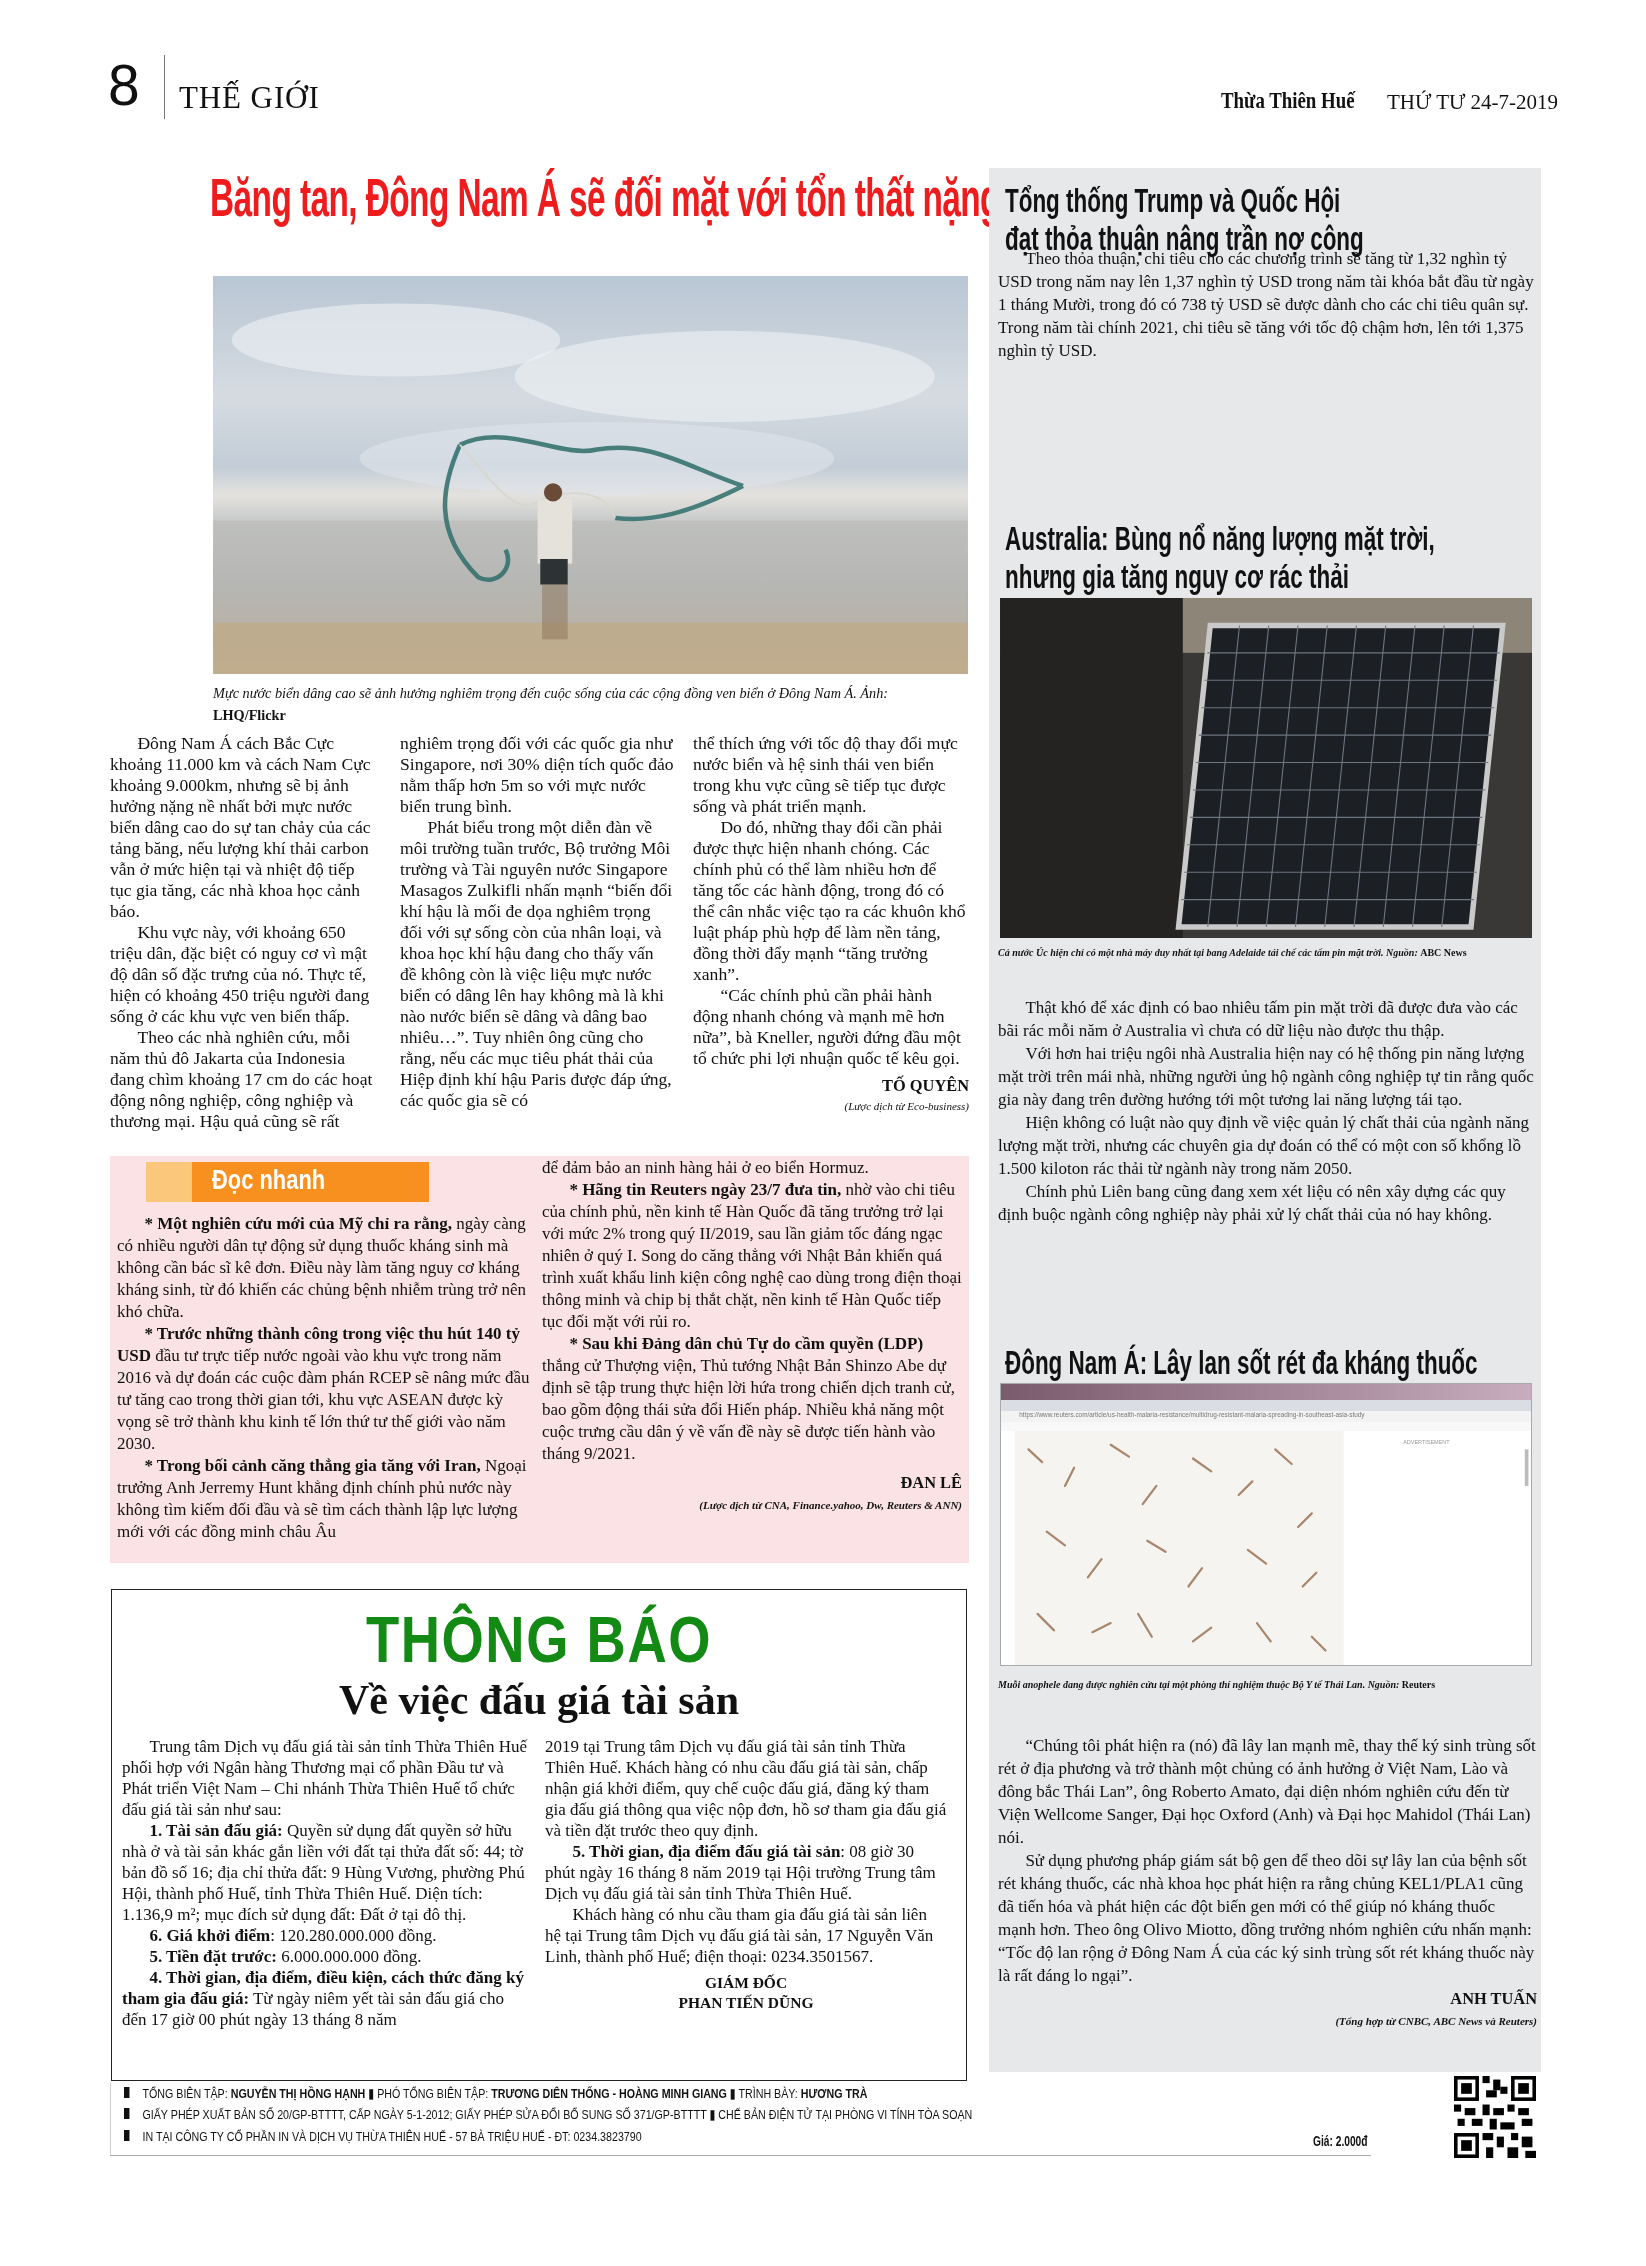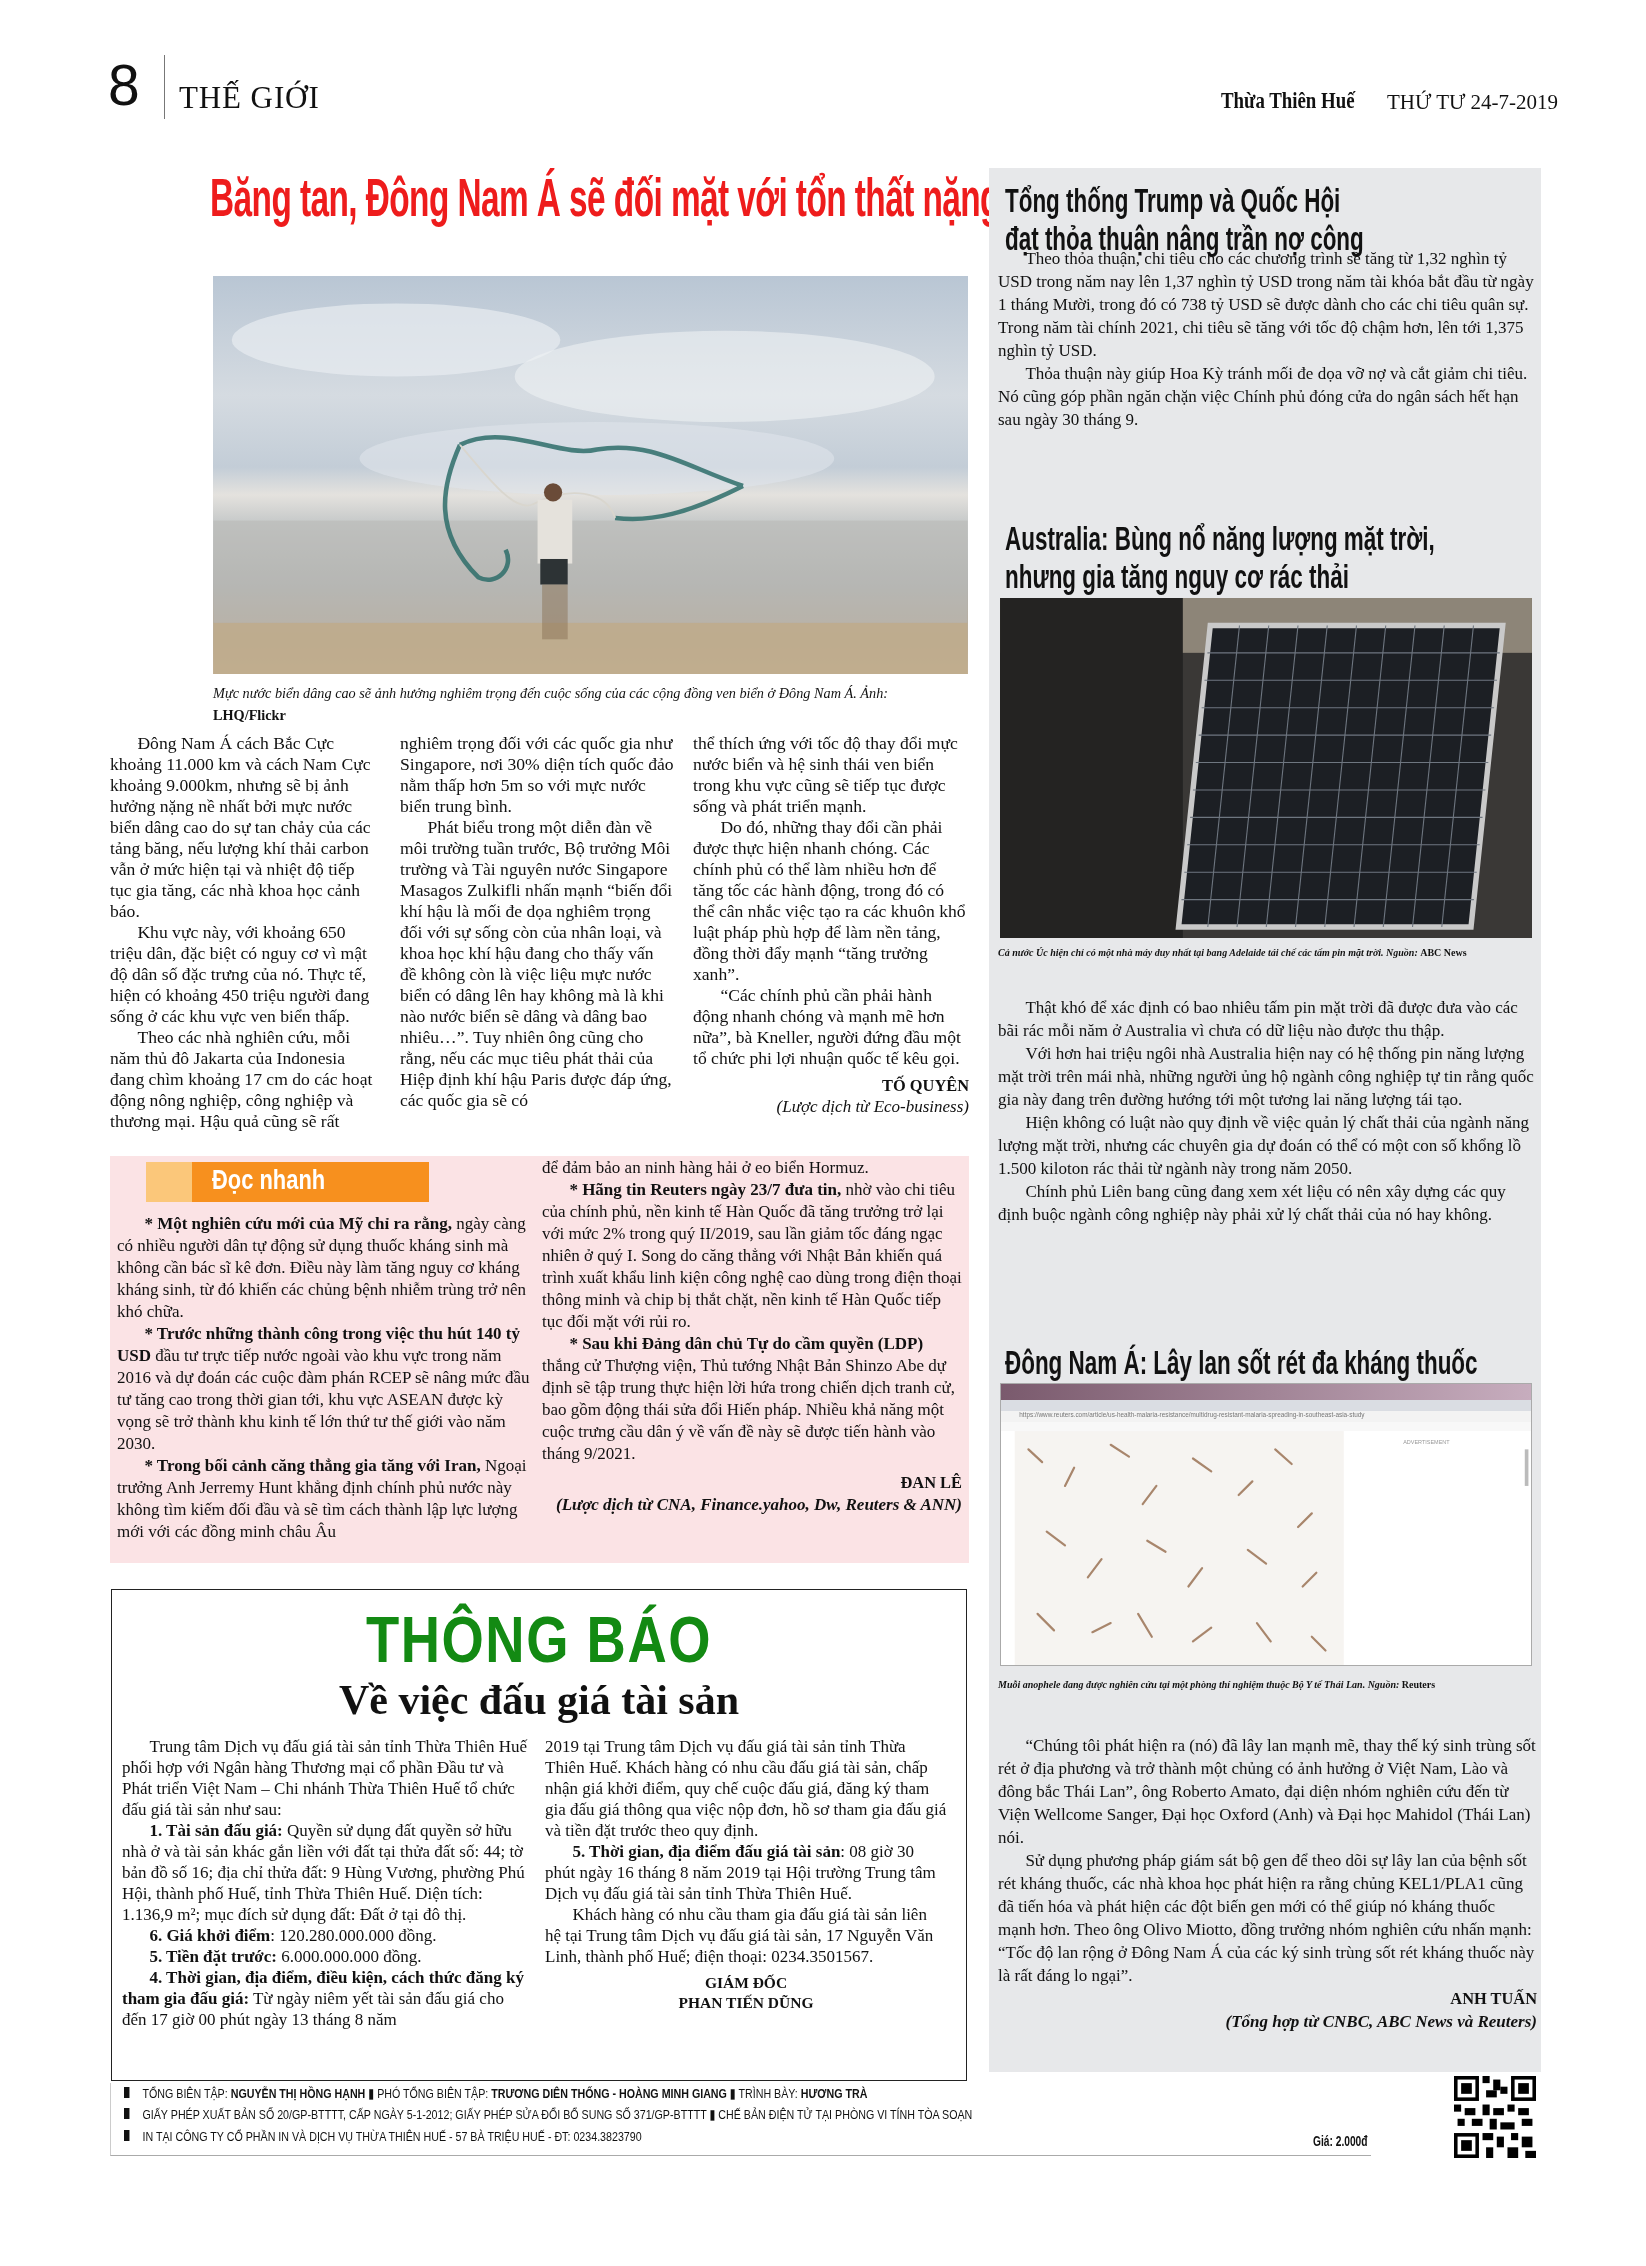--- a/index.html
+++ b/index.html
@@ -16,21 +16,21 @@
   .headline { left: 210px; top: 170px; width: 758px; color: #ee1c1c; font-family: "Liberation Sans", sans-serif; font-weight: 700; font-size: 53px; line-height: 55px; white-space: nowrap; transform: scaleX(0.63); transform-origin: left; letter-spacing: -0.9px; }
   .photo1 { left: 213px; top: 276px; width: 755px; height: 398px; overflow: hidden; background: linear-gradient(180deg,#b9c6d4 0%,#d5dbe1 30%,#c3cdd7 48%,#e4e2de 55%,#c6c9c9 62%,#b3b4b2 78%,#bba991 92%,#c9b394 100%); }
   .caption1 { left: 213px; top: 682px; width: 755px; font-style: italic; font-size: 15.5px; line-height: 22px; transform: scaleX(0.92); transform-origin: left; }
   .caption1 b { font-style: normal; }
   .col { font-size: 17.6px; line-height: 21px; text-align: left; }
   .col p { text-indent: 27.4px; }
   .col1 { left: 110px; top: 733px; width: 265px; }
   .col2 { left: 400px; top: 733px; width: 274px; }
   .col3 { left: 693px; top: 733px; width: 276px; }
   .byline { text-align: right; font-weight: 700; font-size: 16.4px; }
-  .bysrc { text-align: right; font-style: italic; font-size: 17px; }
+  .bysrc { text-align: right; font-style: italic; font-size: 11px; }
 
   
   .quick { left: 110px; top: 1156px; width: 859px; height: 407px; background: #fbe3e5; }
   .quick-tag { left: 146px; top: 1162px; width: 283px; height: 40px; background: #f7901e; }
   .quick-tag-light { left: 146px; top: 1162px; width: 46px; height: 40px; background: #fbc77a; }
   .quick-title { left: 212px; top: 1164px; color: #fff; font-family: "Liberation Sans", sans-serif; font-weight: 700; font-size: 27.4px; transform: scaleX(0.8); transform-origin: left; }
   .qcol { font-size: 17px; line-height: 22px; }
   .qcol p { text-indent: 27.4px; }
   .qcol1 { left: 117px; top: 1213px; width: 416px; }
   .qcol2 { left: 542px; top: 1157px; width: 420px; }
@@ -150,21 +150,20 @@
   <div class="signer" style="margin-top:0">PHAN TIẾN DŨNG</div>
 </div>
 
 <div class="abs side"></div>
 <div class="abs side-h sh1">
   <div>Tổng thống Trump và Quốc Hội</div>
   <div>đạt thỏa thuận nâng trần nợ công</div>
 </div>
 <div class="abs scol stext1">
   <p>Theo thỏa thuận, chi tiêu cho các chương trình sẽ tăng từ 1,32 nghìn tỷ USD trong năm nay lên 1,37 nghìn tỷ USD trong năm tài khóa bắt đầu từ ngày 1 tháng Mười, trong đó có 738 tỷ USD sẽ được dành cho các chi tiêu quân sự. Trong năm tài chính 2021, chi tiêu sẽ tăng với tốc độ chậm hơn, lên tới 1,375 nghìn tỷ USD.</p>
-  <p>Thỏa thuận này giúp Hoa Kỳ tránh mối đe dọa vỡ nợ và cắt giảm chi tiêu. Nó cũng góp phần ngăn chặn việc Chính phủ đóng cửa do ngân sách hết hạn sau ngày 30 tháng 9.</p>
 </div>
 
 <div class="abs side-h sh2">
   <div>Australia: Bùng nổ năng lượng mặt trời,</div>
   <div>nhưng gia tăng nguy cơ rác thải</div>
 </div>
 <div class="abs photo2" title="stacked-solar-panels">
   <svg width="532" height="340" viewBox="0 0 582 372">
     <rect width="582" height="372" fill="#3a3836"></rect>
     <rect x="0" y="0" width="582" height="60" fill="#8d8578"></rect>

